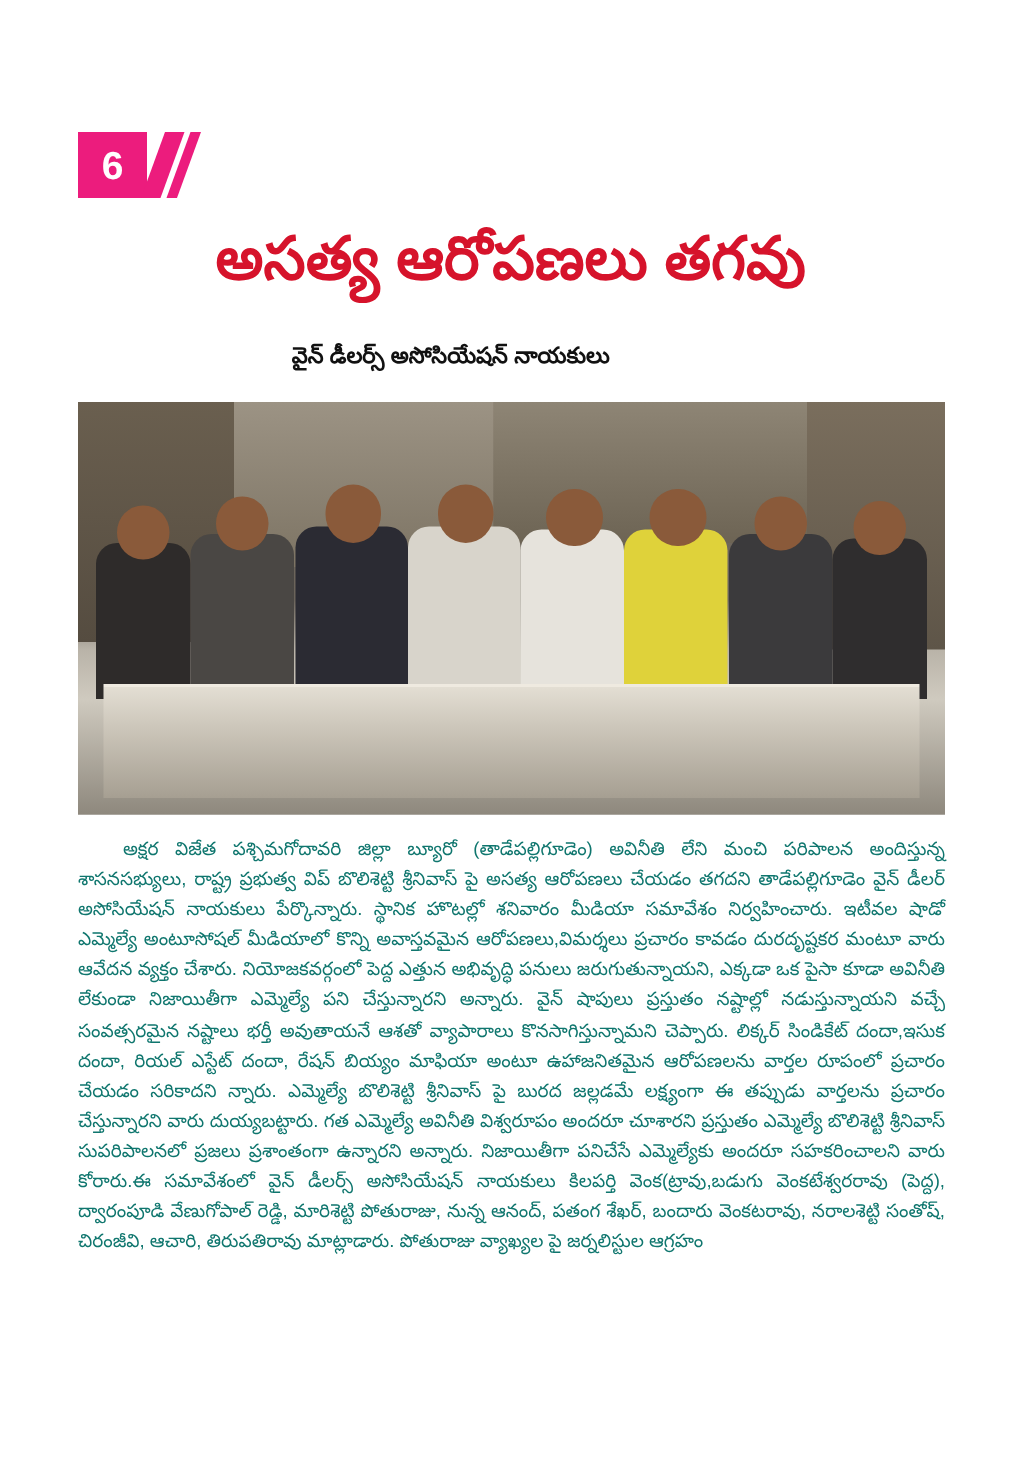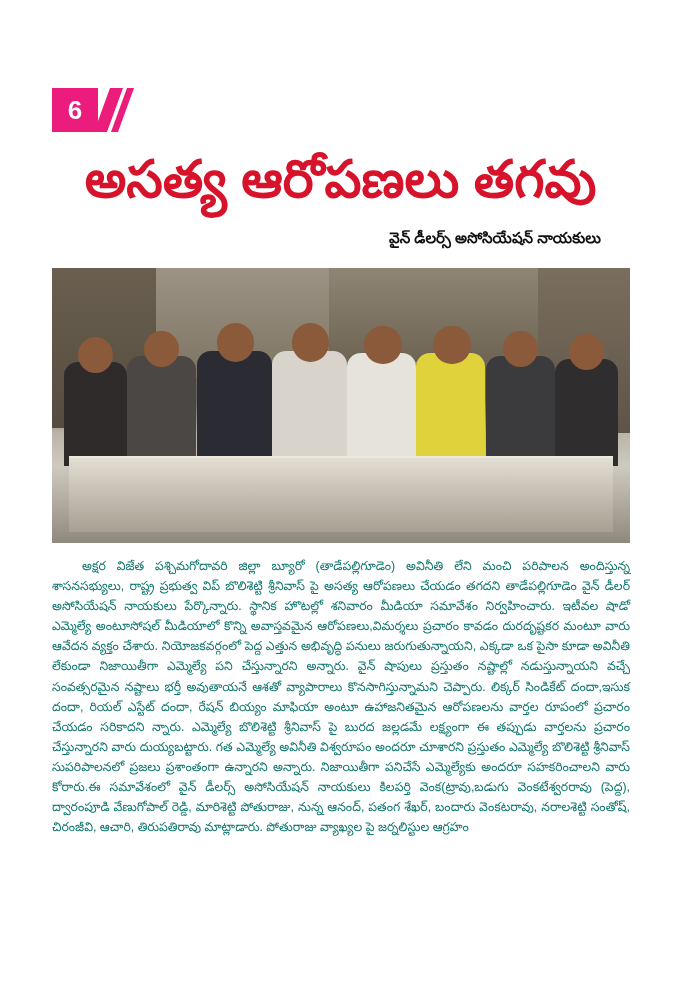--- a/index.html
+++ b/index.html
@@ -59,33 +59,33 @@
   }
 
   
   .headline {
     position: absolute;
     left: 0;
     top: 150px;
     width: 681px;
     text-align: center;
     color: #d6132b;
-    font-size: 52px;
+    font-size: 40px;
     font-weight: bold;
     letter-spacing: 0px;
     line-height: 1.15;
     font-family: "Liberation Sans", sans-serif;
   }
 
   .subhead {
     position: absolute;
     left: 0;
     top: 228px;
     width: 601px;
-    text-align: right;
+    text-align: center;
     color: #111111;
     font-size: 15px;
     font-weight: bold;
     line-height: 1.3;
   }
 
   
   .photo {
     position: absolute;
     left: 52px;

